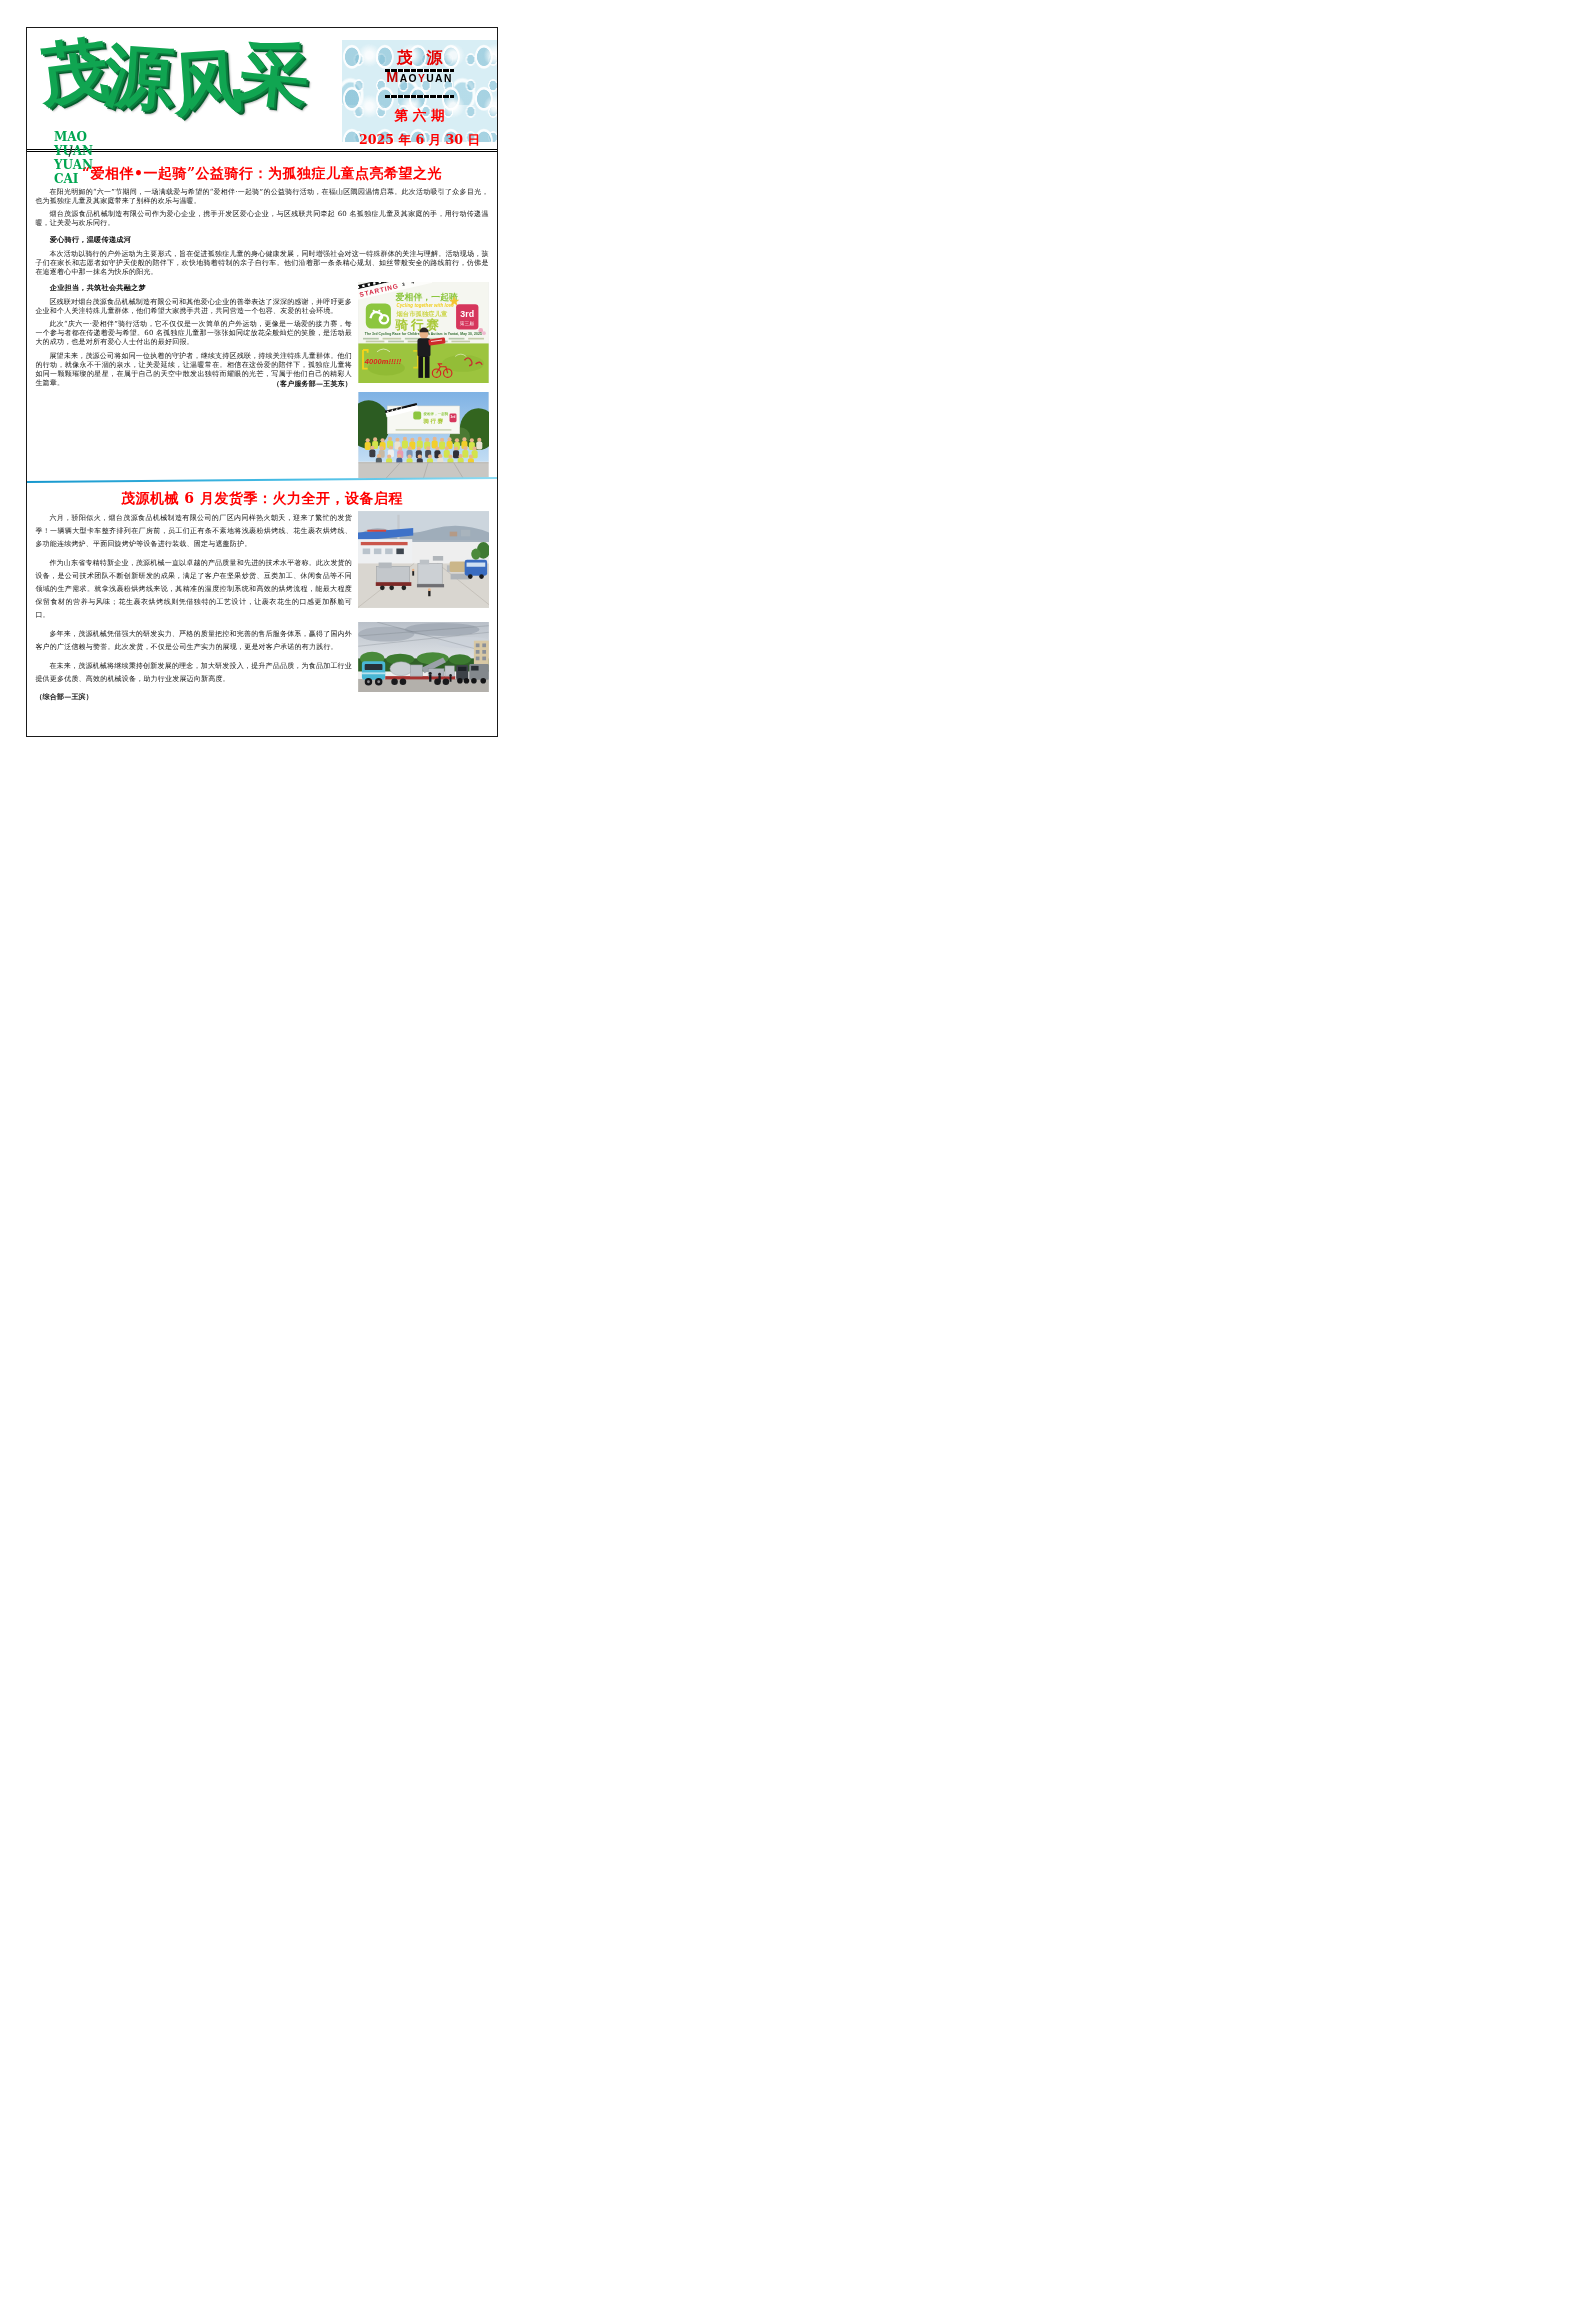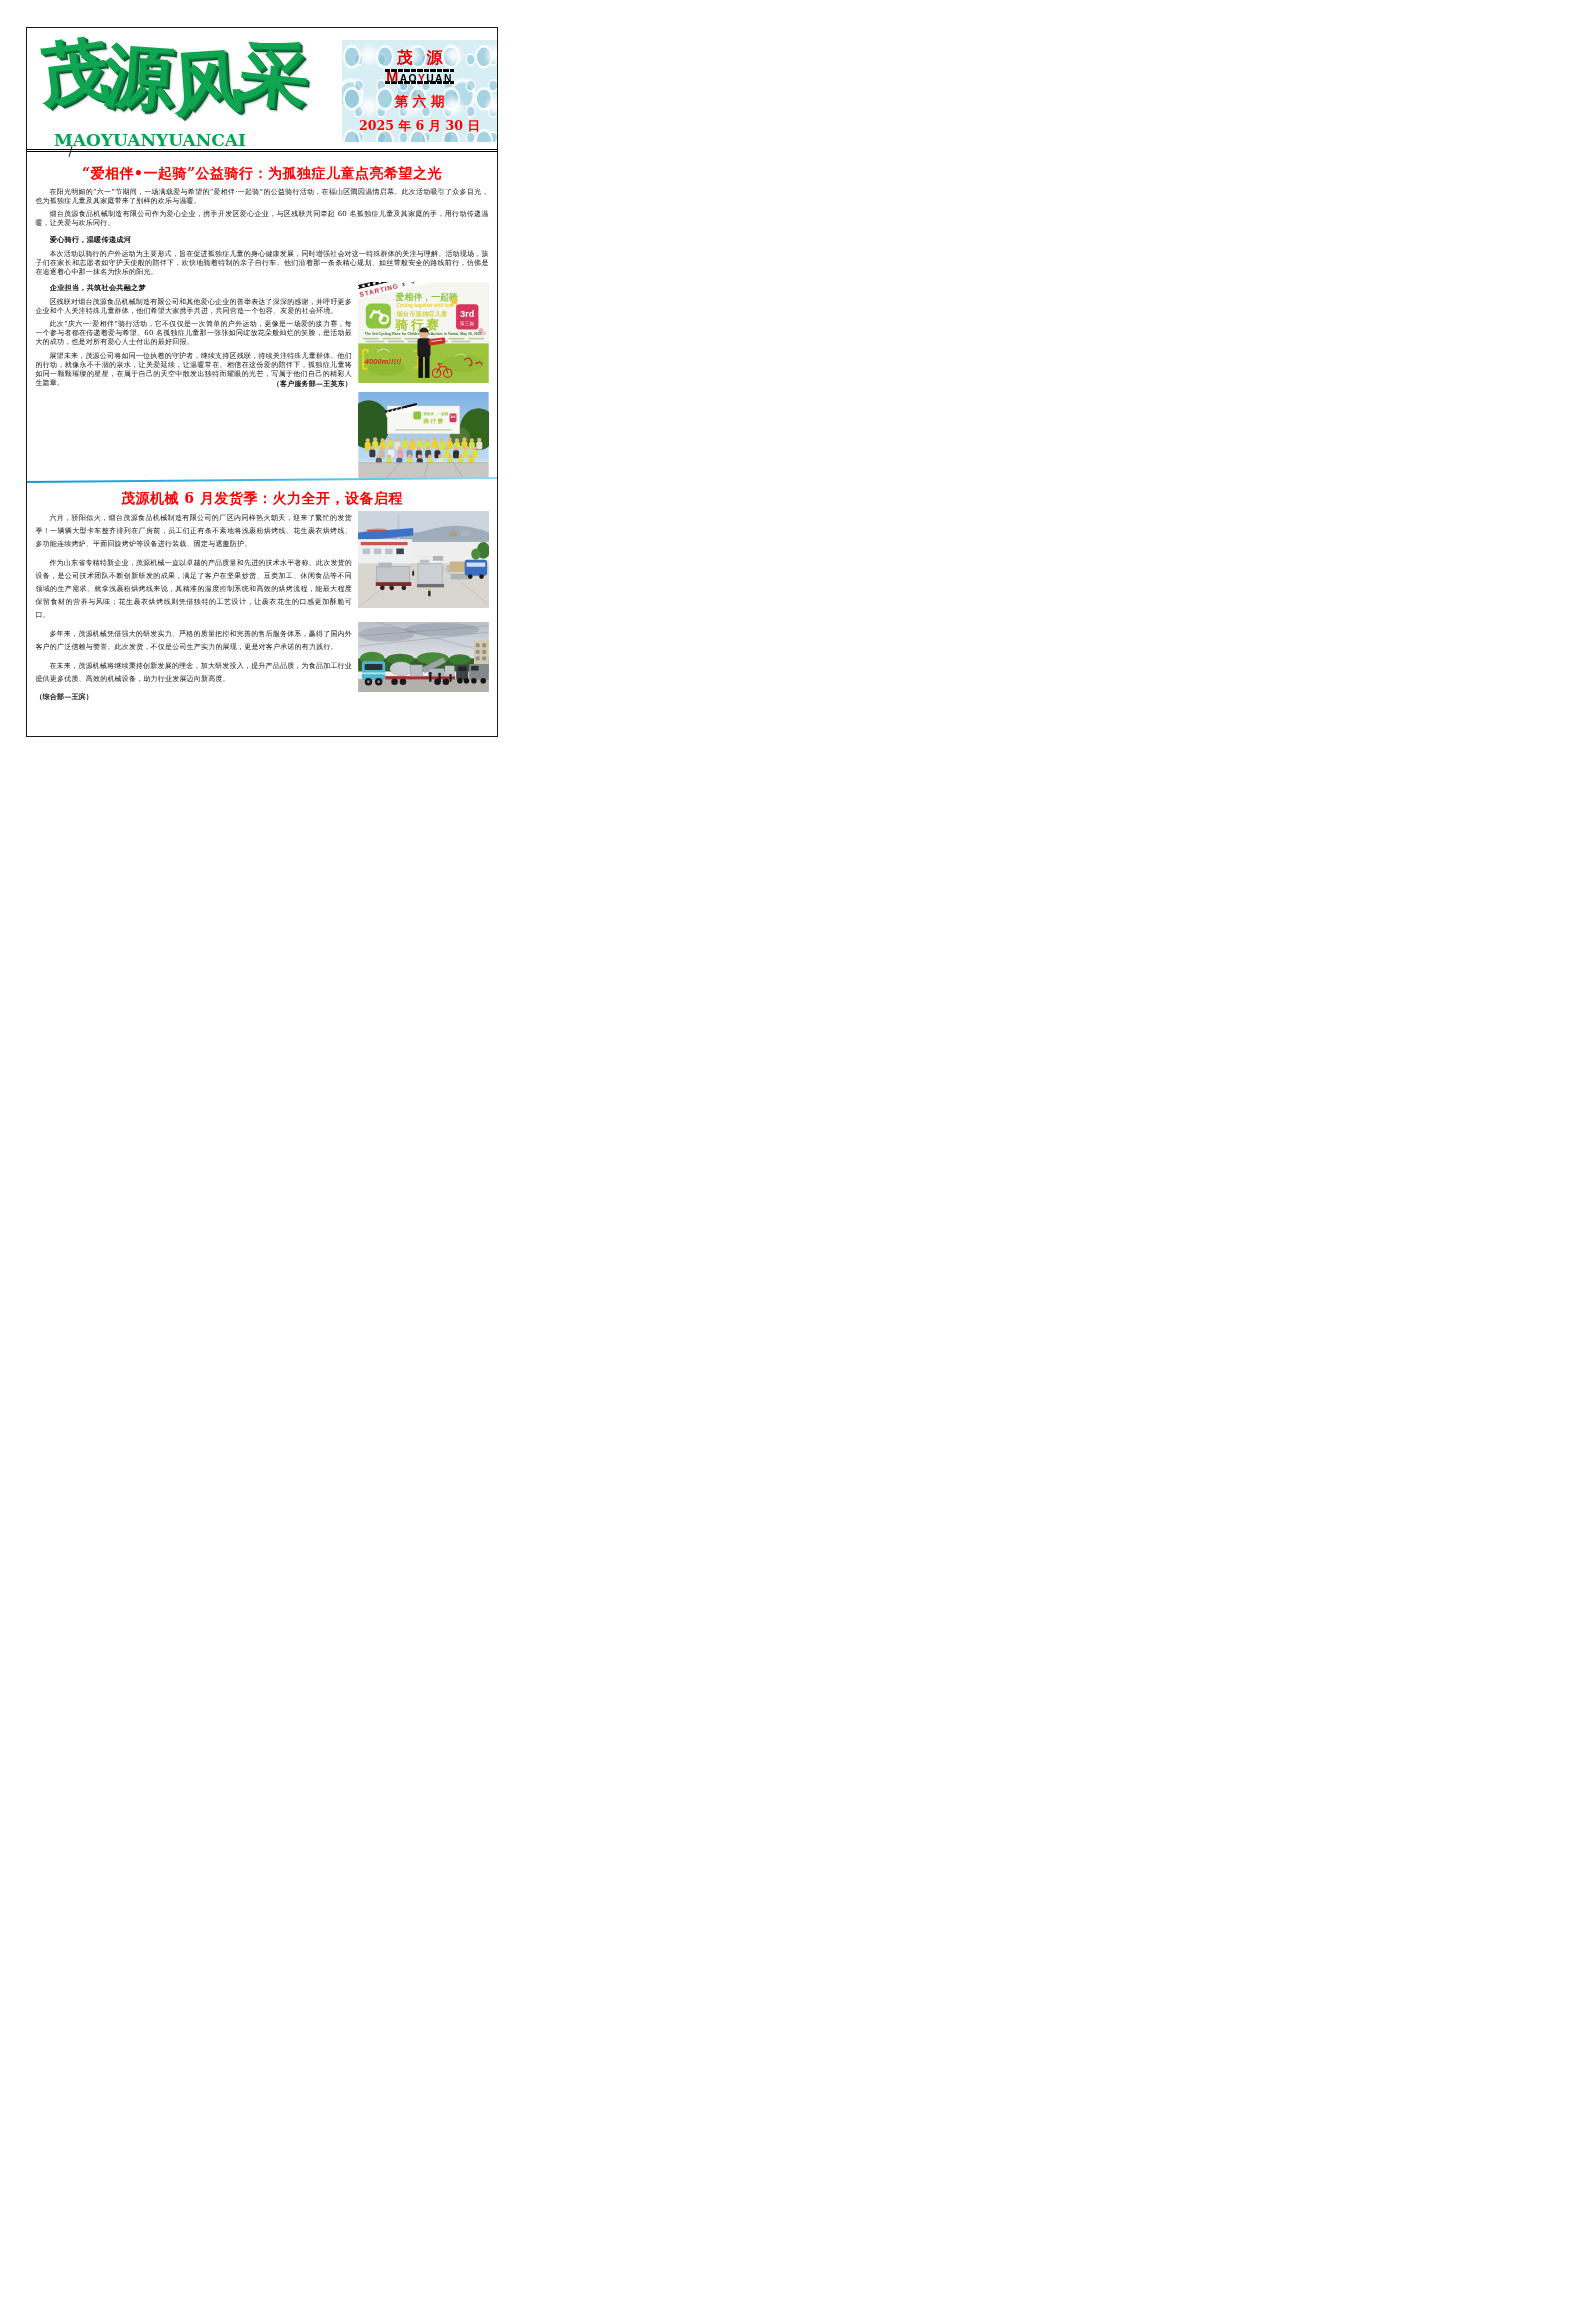--- a/index.html
+++ b/index.html
@@ -9,32 +9,32 @@
   
   .masthead{position:relative;height:121px;}
   .callig{position:absolute;left:12px;top:3.7px;display:flex;}
   .callig span{font-size:69px;line-height:1.15;font-weight:bold;color:#10A551;
     text-shadow:1.9px 1.4px 0 #0b7d3e,3.3px 2.8px 0 #075c2d,4.2px 3.7px 1.9px rgba(0,0,0,.25);
     font-family:"DejaVu Serif",serif;}
   .callig .c0{transform:rotate(-7deg);}
   .callig .c1{transform:rotate(4deg) translateY(4.7px);margin-left:-2.8px;}
   .callig .c2{transform:rotate(-4deg) translateY(10.3px);margin-left:-1.9px;}
   .callig .c3{transform:rotate(6deg) translateY(1.9px);margin-left:-0.9px;}
-  .pinyin{position:absolute;left:27px;top:102px;width:243px;display:flex;justify-content:flex-start;
-    color:#00A651;font-weight:bold;font-size:17px;font-family:"DejaVu Serif",serif;}
+  .pinyin{position:absolute;left:27px;top:102px;width:243px;display:flex;justify-content:flex-end;
+    color:#00A651;font-weight:bold;font-size:12px;font-family:"DejaVu Serif",serif;flex-direction:column;}
   .issue-box{position:absolute;right:0;top:12px;width:155px;height:102px;text-align:center;
     background-color:#d8eef5;
     background-image:
       radial-gradient(circle at 65% 30%, rgba(255,255,255,.85) 0 8%, rgba(255,255,255,0) 26%),
       radial-gradient(ellipse 12px 16px at 30% 40%, rgba(126,188,211,.55) 0 55%, rgba(255,255,255,.9) 60% 70%, rgba(126,188,211,0) 78%),
       radial-gradient(ellipse 6.5px 8.4px at 75% 75%, rgba(126,188,211,.5) 0 55%, rgba(255,255,255,.85) 60% 72%, rgba(126,188,211,0) 80%),
       radial-gradient(ellipse 18.7px 24px at 15% 85%, rgba(140,198,218,.45) 0 50%, rgba(255,255,255,.8) 58% 66%, rgba(140,198,218,0) 75%);
     background-size:42px 51px,33px 42px,22.4px 26px,56px 65px;}
   .logo-cn{margin-top:7.5px;color:#e60000;font-weight:bold;font-size:16px;letter-spacing:14px;padding-left:14px;}
-  .film-strip{width:69px;height:14px;margin:0.9px auto 0;position:relative;line-height:16px;white-space:nowrap;
+  .film-strip{width:69px;height:28px;margin:0.9px auto 0;position:relative;line-height:16px;white-space:nowrap;
     font-family:"Liberation Sans",sans-serif;font-weight:bold;letter-spacing:1.4px;}
   .film-strip::before,.film-strip::after{content:"";position:absolute;left:0;right:0;height:3.3px;
     background:repeating-linear-gradient(90deg,#000 0 5.1px,#fff 5.1px 6.5px);}
   .film-strip::before{top:-0.9px;}
   .film-strip::after{bottom:-0.9px;}
   .film-strip .L{font-size:10.3px;color:#000;position:relative;z-index:2;}
   .film-strip .red{color:#c00000;}
   .film-strip .big{font-size:14.5px;}
   .issue-no{margin-top:9.3px;color:#ff0000;font-weight:bold;font-size:13.6px;letter-spacing:4.7px;padding-left:4.7px;}
   .issue-date{margin-top:7.5px;color:#ff0000;font-weight:bold;font-size:12.6px;}

